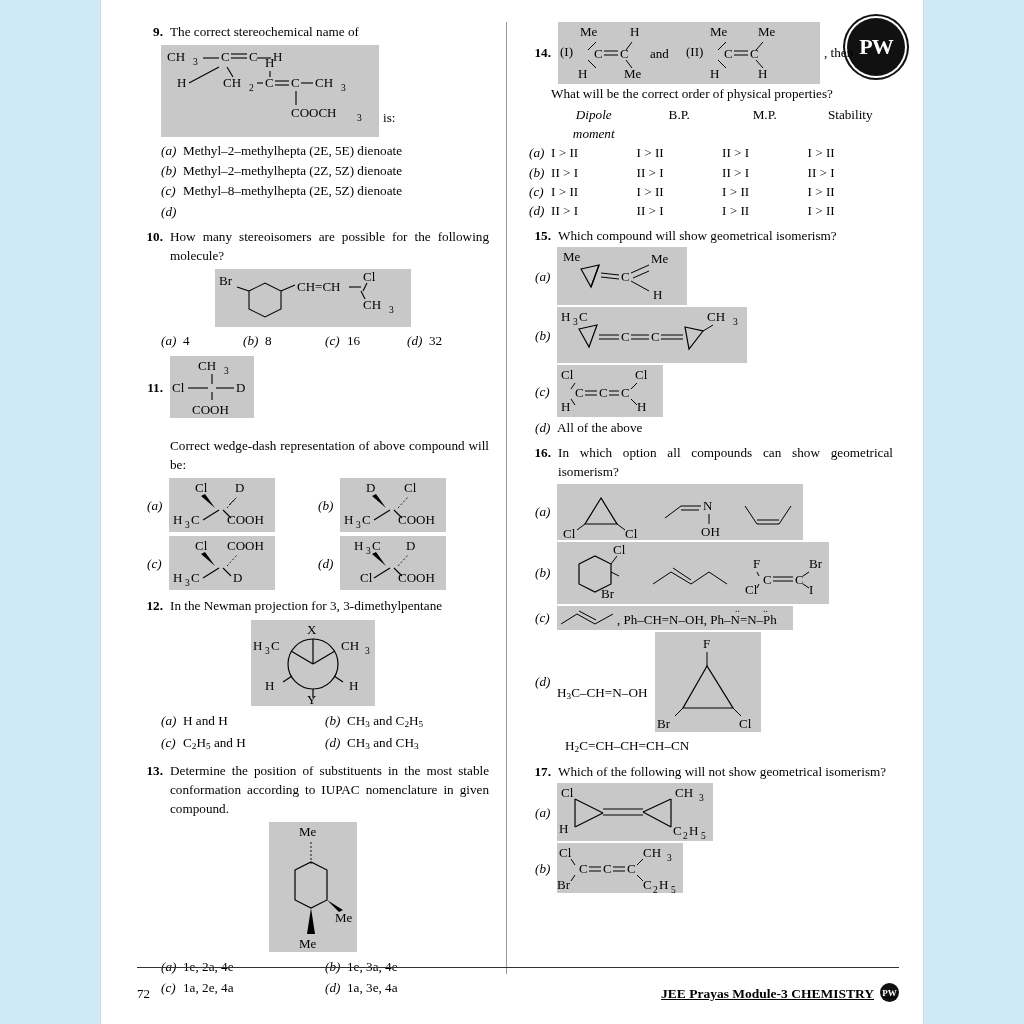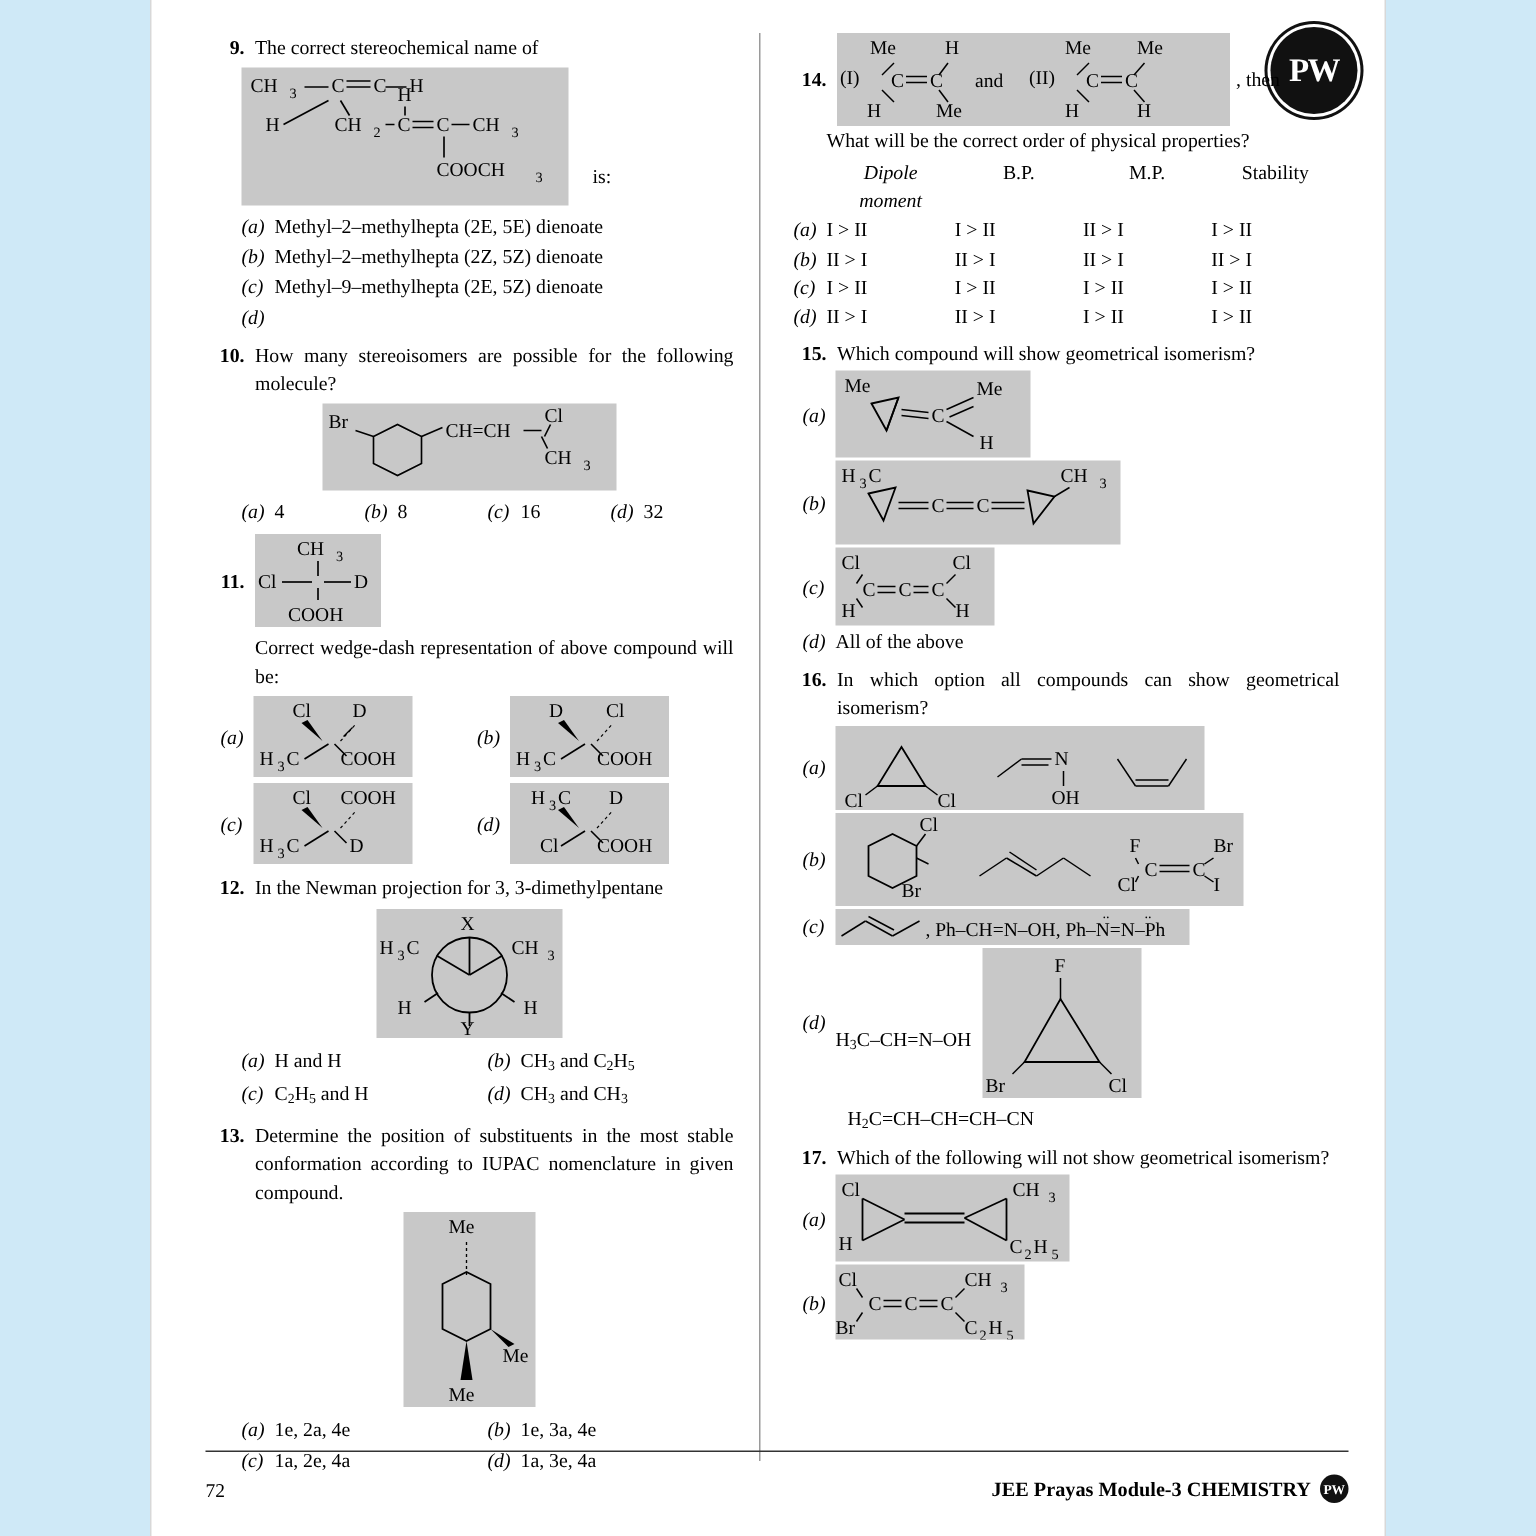--- a/index.html
+++ b/index.html
@@ -53,21 +53,21 @@
     box-shadow:0 0 0 2px #fff, 0 0 0 4px #111;
   }
   .logo .pw{font-size:22px;letter-spacing:-1px;}
   .footer{
     position:absolute;left:36px;right:24px;bottom:22px;height:30px;
     border-top:1.5px solid #333;
     display:flex;align-items:flex-end;justify-content:space-between;
     padding-top:4px;
   }
   .pageno{font-weight:normal;font-size:13px;}
-  .footright{display:flex;align-items:center;gap:6px;font-weight:bold;font-size:13.5px;}
+  .footright{display:flex;align-items:flex-end;gap:6px;font-weight:bold;font-size:13.5px;text-decoration:underline;}
   .footlogo{
     width:19px;height:19px;border-radius:50%;background:#111;color:#fff;
     display:flex;align-items:center;justify-content:center;font-size:9px;font-weight:bold;
   }
   svg{display:block;}
   .svgtext{font-family:"Liberation Serif",serif;font-size:13px;}
   .svgtext.sm{font-size:9.5px;}
   .tblhdr{display:flex;padding-left:26px;margin-top:2px;}
   .tblhdr div{width:25%;}
   .tblhdr div:first-child{width:25%;font-style:italic;}
@@ -117,34 +117,34 @@
               <text class="svgtext" x="104" y="22">H</text>
               <line x1="109" y1="26" x2="109" y2="32" stroke="#000" stroke-width="1.1"></line>
               <text class="svgtext" x="154" y="42">CH</text>
                 <text class="svgtext sm" x="180" y="46">3</text>
               <line x1="140" y1="38" x2="152" y2="38" stroke="#000" stroke-width="1.1"></line>
               <text class="svgtext" x="130" y="72">COOCH</text>
                 <text class="svgtext sm" x="196" y="76">3</text>
               <line x1="135" y1="46" x2="135" y2="60" stroke="#000" stroke-width="1.1"></line>
             </svg>
           </div>
-          <div style="align-self:flex-end;padding:0 0 10px 16px;">is:</div>
+          <div style="align-self:flex-end;padding:0 0 10px 4px;">is:</div>
         </div>
         <div class="opts">
           <div class="opt">
             <span class="olab">(a)</span>
             <span class="otext">Methyl–2–methylhepta (2E, 5E) dienoate</span>
           </div>
           <div class="opt">
             <span class="olab">(b)</span>
             <span class="otext">Methyl–2–methylhepta (2Z, 5Z) dienoate</span>
           </div>
           <div class="opt">
             <span class="olab">(c)</span>
-            <span class="otext">Methyl–9–methylhepta (2E, 5Z) dienoate</span>
+            <span class="otext">Methyl–8–methylhepta (2E, 5Z) dienoate</span>
           </div>
           <div class="opt">
             <span class="olab">(d)</span>
           </div>
         </div>
       </div>
 
       <div class="q">
         <div class="qrow">
           <div class="qnum">10.</div>
@@ -197,21 +197,21 @@
               <line x1="42" y1="18" x2="42" y2="28" stroke="#000" stroke-width="1.1"></line>
               <text class="svgtext" x="2" y="36">Cl</text>
               <text class="svgtext" x="66" y="36">D</text>
               <line x1="18" y1="32" x2="38" y2="32" stroke="#000" stroke-width="1.1"></line>
               <line x1="46" y1="32" x2="64" y2="32" stroke="#000" stroke-width="1.1"></line>
               <line x1="42" y1="36" x2="42" y2="44" stroke="#000" stroke-width="1.1"></line>
               <text class="svgtext" x="22" y="58">COOH</text>
             </svg>
           </div>
         </div>
-        <div class="qrow" style="margin-top:4px;">
+        <div class="qrow" style="margin-top:18px;">
           <div class="qnum"></div>
           <div class="qtext">Correct wedge-dash representation of above compound will be:</div>
         </div>
         <div style="display:flex;flex-wrap:wrap;padding-left:10px;margin-top:4px;">
           <div style="width:50%;display:flex;align-items:center;">
             <span class="olab">(a)</span>
             <div class="fig">
               <svg width="106" height="54" viewBox="0 0 106 54">
                 <text class="svgtext" x="26" y="14">Cl</text>
                 <text class="svgtext" x="66" y="14">D</text>

